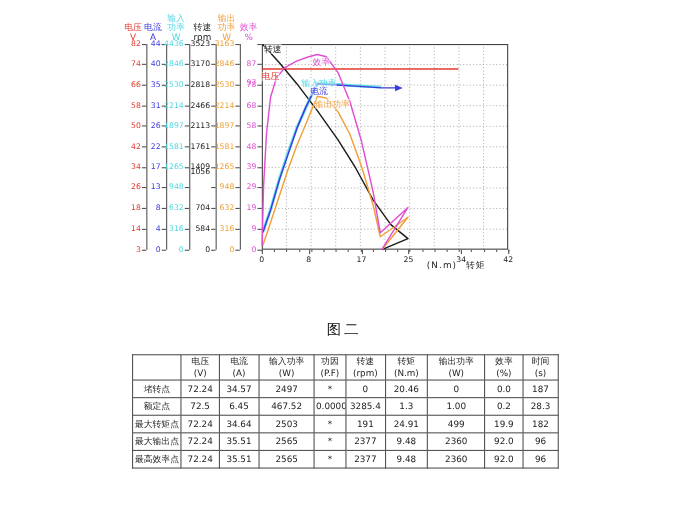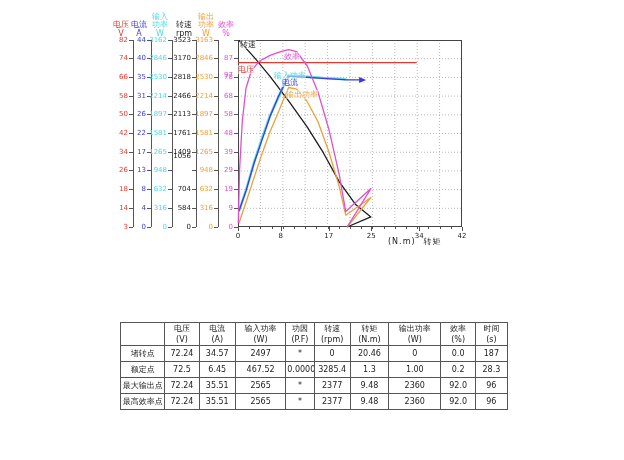--- a/index.html
+++ b/index.html
@@ -81,21 +81,21 @@
       <div class="tick-mark" style="left: 147px; top: 207.8px;"></div>
       <div class="tick-label" style="left: 119px; top: 203.8px; width: 27px; color: rgb(58, 58, 221);">4</div>
       <div class="tick-mark" style="left: 147px; top: 226.5px;"></div>
       <div class="tick-label" style="left: 119px; top: 222.5px; width: 27px; color: rgb(58, 58, 221);">0</div>
       <div class="axis-header" style="left: 145px; top: 4px; width: 30px; height: 34px; color: rgb(79, 216, 226);">
         <span class="lab">输入功率</span>
         <span>W</span>
       </div>
       <div class="axis-line" style="left: 172px; top: 40px; height: 187px;"></div>
       <div class="tick-mark" style="left: 168px; top: 39.5px;"></div>
-      <div class="tick-label" style="left: 140px; top: 35.5px; width: 27px; color: rgb(79, 216, 226);">3162</div>
+      <div class="tick-label" style="left: 140px; top: 35.5px; width: 27px; color: rgb(79, 216, 226);">4436</div>
       <div class="tick-mark" style="left: 168px; top: 58.2px;"></div>
       <div class="tick-label" style="left: 140px; top: 54.2px; width: 27px; color: rgb(79, 216, 226);">2846</div>
       <div class="tick-mark" style="left: 168px; top: 76.9px;"></div>
       <div class="tick-label" style="left: 140px; top: 72.9px; width: 27px; color: rgb(79, 216, 226);">2530</div>
       <div class="tick-mark" style="left: 168px; top: 95.6px;"></div>
       <div class="tick-label" style="left: 140px; top: 91.6px; width: 27px; color: rgb(79, 216, 226);">2214</div>
       <div class="tick-mark" style="left: 168px; top: 114.3px;"></div>
       <div class="tick-label" style="left: 140px; top: 110.3px; width: 27px; color: rgb(79, 216, 226);">1897</div>
       <div class="tick-mark" style="left: 168px; top: 133px;"></div>
       <div class="tick-label" style="left: 140px; top: 129px; width: 27px; color: rgb(79, 216, 226);">1581</div>
@@ -262,20 +262,21 @@
       <div class="tick-mark" style="left: 419.333px; top: 227px; width: 1px; height: 4px;"></div>
       <div class="xtick-label" style="left: 409.333px; top: 232px;">34</div>
       <div class="tick-mark" style="left: 462px; top: 227px; width: 1px; height: 4px;"></div>
       <div class="xtick-label" style="left: 452px; top: 232px;">42</div>
     </div>
 
   <div id="xaxis-title">
     <span>(N.m)</span><span class="sep"></span><span>转矩</span>
   </div>
 
+  <div id="fig-caption">图二</div>
 
   <table id="result-table">
     <colgroup>
         <col style="width: 44px;">
         <col style="width: 34px;">
         <col style="width: 36px;">
         <col style="width: 50px;">
         <col style="width: 28px;">
         <col style="width: 36px;">
         <col style="width: 38px;">
@@ -316,20 +317,32 @@
           <td>6.45</td>
           <td>467.52</td>
           <td>0.0000</td>
           <td>3285.4</td>
           <td>1.3</td>
           <td>1.00</td>
           <td>0.2</td>
           <td>28.3</td>
         </tr>
         <tr>
+          <td>最大转矩点</td>
+          <td>72.24</td>
+          <td>34.64</td>
+          <td>2503</td>
+          <td>*</td>
+          <td>191</td>
+          <td>24.91</td>
+          <td>499</td>
+          <td>19.9</td>
+          <td>182</td>
+        </tr>
+        <tr>
           <td>最大输出点</td>
           <td>72.24</td>
           <td>35.51</td>
           <td>2565</td>
           <td>*</td>
           <td>2377</td>
           <td>9.48</td>
           <td>2360</td>
           <td>92.0</td>
           <td>96</td>

